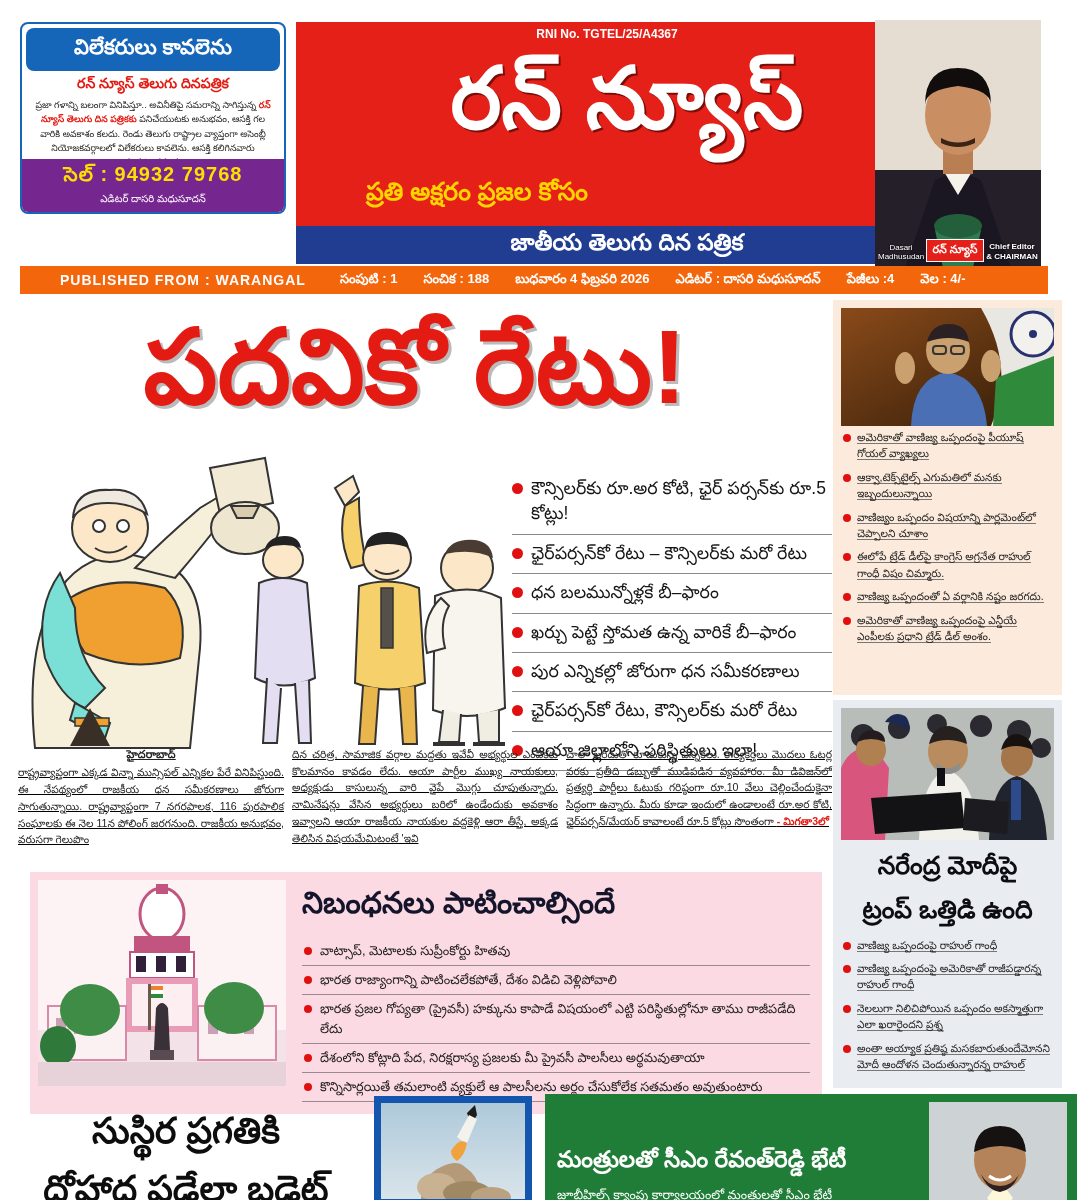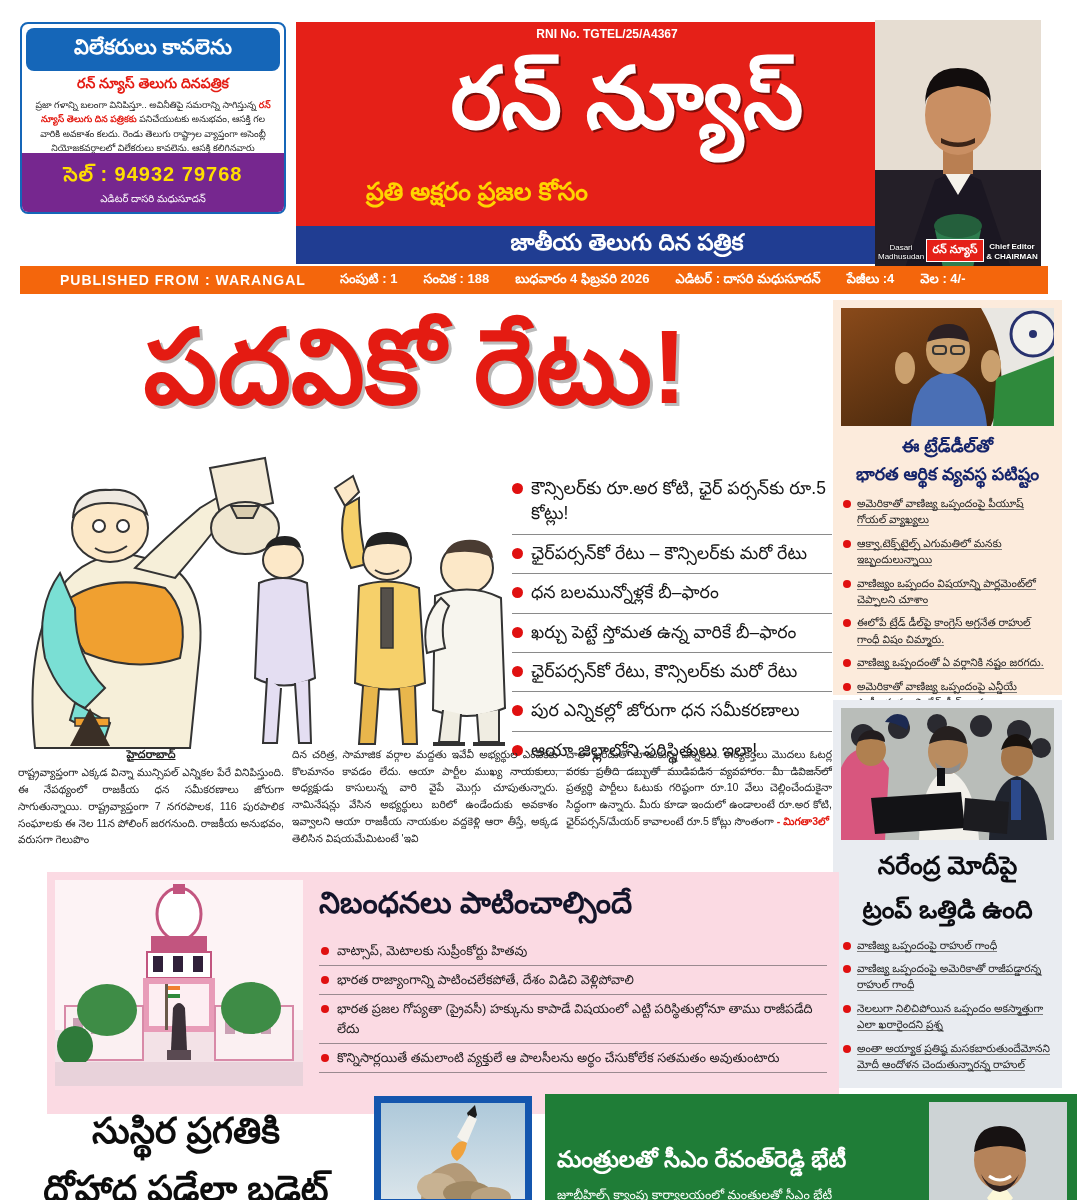--- a/index.html
+++ b/index.html
@@ -12,21 +12,21 @@
   
   .ad-box { position:absolute; left:20px; top:22px; width:266px; height:192px;
     border:2px solid #1566b8; border-radius:8px; background:#fff; overflow:hidden; }
   .ad-head { background:#1566b8; border-radius:8px; margin:4px; padding:7px 4px;
     color:#fff; font-weight:bold; font-size:21px; text-align:center; }
   .ad-sub { color:#e41b12; font-weight:bold; font-size:14px; text-align:center; margin-top:2px; }
   .ad-body { font-size:9.2px; line-height:1.55; text-align:center; color:#222;
     padding:3px 10px 0 10px; }
   .ad-body .hl { color:#e41b12; font-weight:bold; }
   .ad-foot { position:absolute; left:0; right:0; bottom:0; background:#76278f;
-    padding:10px 2px 5px 2px; text-align:center; }
+    padding:4px 2px 5px 2px; text-align:center; }
   .ad-phone { color:#ffdf00; font-weight:bold; font-size:20px; letter-spacing:1px; }
   .ad-editor { color:#fff; font-size:10px; margin-top:2px; }
   
   .masthead { position:absolute; left:296px; top:22px; width:662px; height:242px;
     background:#e52018; overflow:hidden; }
   .rni { position:absolute; top:5px; left:0; right:40px; text-align:center;
     color:#fff; font-size:12px; font-weight:bold; }
   .mast-title { position:absolute; top:18px; left:0; right:0; text-align:center;
     color:#fff; font-weight:bold; font-size:86px; line-height:1.35;
     text-shadow:2px 2px 0 #7a0d08; }
@@ -58,21 +58,21 @@
   
   .cartoon { position:absolute; left:15px; top:448px; width:492px; height:302px; }
   
   .lead-bullets { position:absolute; left:512px; top:470px; width:320px; list-style:none; }
   .lead-bullets li { position:relative; padding:6px 0 7px 19px; font-size:17.5px;
     line-height:1.45; color:#151515; font-weight:500; border-bottom:1.5px solid #8a8a8a; }
   .lead-bullets li::before { content:""; position:absolute; left:0; top:13px;
     width:11px; height:11px; border-radius:50%; background:#e01010; }
   
   .body-text { position:absolute; left:18px; top:746px; width:814px; height:122px;
-    display:flex; gap:8px; }
+    display:flex; gap:8px;text-decoration:underline; }
   .body-col { flex:1; font-size:10.6px; line-height:1.58; color:#222; text-align:justify; }
   .dateline { display:block; text-align:center; font-weight:bold; font-size:11px;
     text-decoration:underline; margin-bottom:1px; }
   .cont { color:#e41b12; font-weight:bold;margin-top:44px; }
   
   .card { position:absolute; width:229px; padding:8px; }
   .card-photo { width:100%; display:block; }
   .trade-card { left:833px; top:300px; height:395px; background:#fcebdc; }
   .trade-head { color:#15246b; font-weight:bold; text-align:center; font-size:17.5px;
     line-height:1.6; margin:6px 0 4px 0; }
@@ -80,21 +80,21 @@
   .mini-bullets li { position:relative; padding:3px 0 4px 16px; font-size:10.6px;
     line-height:1.55; color:#222; }
   .mini-bullets li::before { content:""; position:absolute; left:2px; top:8px;
     width:8px; height:8px; border-radius:50%; background:#e01010; }
   .mini-bullets li u { text-decoration:none; border-bottom:1px solid #777; }
   .rahul-card { left:833px; top:700px; height:388px; background:#e9ecf1; }
   .rahul-head { color:#0d0d12; font-weight:bold; text-align:center; font-size:25px;
     line-height:1.75; margin:4px 0 2px 0; }
   
   .court-section { position:absolute; left:30px; top:872px; width:792px; height:242px;
-    background:#fbdae3;margin-left:17px; }
+    background:#fbdae3; }
   .court-photo { position:absolute; left:8px; top:8px; width:248px; height:206px; }
   .court-content { position:absolute; left:272px; top:10px; width:508px; }
   .court-head { color:#14142a; font-weight:bold; font-size:30px; margin:4px 0 10px 0; }
   .court-bullets { list-style:none; }
   .court-bullets li { position:relative; padding:4px 0 5px 18px; font-size:12.8px;
     line-height:1.5; color:#1c1c1c; border-bottom:1px solid #9a8a90; }
   .court-bullets li::before { content:""; position:absolute; left:2px; top:10px;
     width:8px; height:8px; border-radius:50%; background:#e01010; }
   
   .budget-head { position:absolute; left:0; top:1102px; width:372px; text-align:center;
@@ -207,22 +207,22 @@
       <path d="M428 262 L424 294 L444 294 L446 266 M462 266 L464 294 L484 294 L484 262" fill="#f0ede2" stroke="#333" stroke-width="2"></path>
       <path d="M418 296 L450 296 M458 296 L490 296" stroke="#333" stroke-width="4"></path>
     </svg>
   </div>
 
   <ul class="lead-bullets">
     <li>కౌన్సిలర్‌కు రూ.అర కోటి, ఛైర్ పర్సన్‌కు రూ.5 కోట్లు!</li>
     <li>ఛైర్‌పర్సన్‌కో రేటు – కౌన్సిలర్‌కు మరో రేటు</li>
     <li>ధన బలమున్నోళ్లకే బీ–ఫారం</li>
     <li>ఖర్చు పెట్టే స్తోమత ఉన్న వారికే బీ–ఫారం</li>
+    <li>పుర ఎన్నికల్లో జోరుగా ధన సమీకరణాలు</li>
     <li>ఛైర్‌పర్సన్‌కో రేటు, కౌన్సిలర్‌కు మరో రేటు</li>
-    <li>పుర ఎన్నికల్లో జోరుగా ధన సమీకరణాలు</li>
     <li>ఆయా జిల్లాలోని పరిస్థితులు ఇలా!</li>
   </ul>
 
   <div class="body-text">
     <div class="body-col">
       <span class="dateline">హైదరాబాద్</span>
       <span>రాష్ట్రవ్యాప్తంగా ఎక్కడ విన్నా మున్సిపల్ ఎన్నికల పేరే వినిపిస్తుంది. ఈ నేపథ్యంలో రాజకీయ ధన సమీకరణాలు జోరుగా సాగుతున్నాయి. రాష్ట్రవ్యాప్తంగా 7 నగరపాలక, 116 పురపాలిక సంఘాలకు ఈ నెల 11న పోలింగ్ జరగనుంది. రాజకీయ అనుభవం, వరుసగా గెలుపొం</span>
     </div>
     <div class="body-col">
       <span>దిన చరిత్ర, సామాజిక వర్గాల మద్దతు ఇవేవీ అభ్యర్థుల ఎంపికకు కొలమానం కావడం లేదు. ఆయా పార్టీల ముఖ్య నాయకులు, అధ్యక్షుడు కాసులున్న వారి వైపే మొగ్గు చూపుతున్నారు. నామినేషన్లు వేసిన అభ్యర్థులు బరిలో ఉండేందుకు అవకాశం ఇవ్వాలని ఆయా రాజకీయ నాయకుల వద్దకెళ్లి ఆరా తీస్తే, అక్కడ తెలిసిన విషయమేమిటంటే 'ఇవి</span>
@@ -247,24 +247,20 @@
       <circle cx="192" cy="26" r="22" fill="#f2f1ed" stroke="#27316e" stroke-width="3"></circle>
       <circle cx="192" cy="26" r="4" fill="#27316e"></circle>
       <path d="M70 118 Q72 70 106 64 Q142 70 146 118 Z" fill="#4a6fb5"></path>
       <ellipse cx="107" cy="42" rx="22" ry="24" fill="#caa06e"></ellipse>
       <path d="M86 34 Q90 16 108 16 Q126 16 128 34 Q108 26 86 34 Z" fill="#2b2024"></path>
       <rect x="92" y="38" width="13" height="8" rx="3" fill="none" stroke="#333" stroke-width="2"></rect>
       <rect x="110" y="38" width="13" height="8" rx="3" fill="none" stroke="#333" stroke-width="2"></rect>
       <ellipse cx="64" cy="60" rx="10" ry="16" fill="#caa06e"></ellipse>
       <ellipse cx="150" cy="58" rx="10" ry="16" fill="#caa06e"></ellipse>
     </svg>
-    <div class="trade-head">
-      <span>ఈ ట్రేడ్‌డీల్‌తో</span><br>
-      <span>భారత ఆర్థిక వ్యవస్థ పటిష్టం</span>
-    </div>
     <ul class="mini-bullets">
       <li><u>అమెరికాతో వాణిజ్య ఒప్పందంపై పీయూష్ గోయల్ వ్యాఖ్యలు</u></li>
       <li><u>ఆక్వా,టెక్స్‌టైల్స్ ఎగుమతిలో మనకు ఇబ్బందులున్నాయి</u></li>
       <li><u>వాణిజ్యం ఒప్పందం విషయాన్ని పార్లమెంట్‌లో చెప్పాలని చూశాం</u></li>
       <li><u>ఈలోపే ట్రేడ్ డీల్‌పై కాంగ్రెస్ అగ్రనేత రాహుల్ గాంధీ విషం చిమ్మారు.</u></li>
       <li><u>వాణిజ్య ఒప్పందంతో ఏ వర్గానికి నష్టం జరగదు.</u></li>
       <li><u>అమెరికాతో వాణిజ్య ఒప్పందంపై ఎన్డీయే ఎంపీలకు ప్రధాని ట్రేడ్ డీల్ అంశం.</u></li>
     </ul>
   </div>
 
@@ -336,20 +332,21 @@
       <path d="M118 128 Q124 118 130 128 L132 170 L116 170 Z" fill="#3a3038"></path>
       <rect x="112" y="170" width="24" height="10" fill="#5a4a52"></rect>
       <rect x="0" y="182" width="248" height="24" fill="#e8d2da"></rect>
     </svg>
     <div class="court-content">
       <div class="court-head">నిబంధనలు పాటించాల్సిందే</div>
       <ul class="court-bullets">
         <li>వాట్సాప్, మెటాలకు సుప్రీంకోర్టు హితవు</li>
         <li>భారత రాజ్యాంగాన్ని పాటించలేకపోతే, దేశం విడిచి వెళ్లిపోవాలి</li>
         <li>భారత ప్రజల గోప్యతా (ప్రైవసీ) హక్కును కాపాడే విషయంలో ఎట్టి పరిస్థితుల్లోనూ తాము రాజీపడేది లేదు</li>
+        <li>దేశంలోని కోట్లాది పేద, నిరక్షరాస్య ప్రజలకు మీ ప్రైవసీ పాలసీలు అర్థమవుతాయా</li>
         <li>కొన్నిసార్లయితే తమలాంటి వ్యక్తులే ఆ పాలసీలను అర్థం చేసుకోలేక సతమతం అవుతుంటారు</li>
       </ul>
     </div>
   </div>
 
   <div class="budget-head">
     <span>సుస్థిర ప్రగతికి</span><br>
     <span>దోహాద పడేలా బడ్జెట్</span>
   </div>
 

